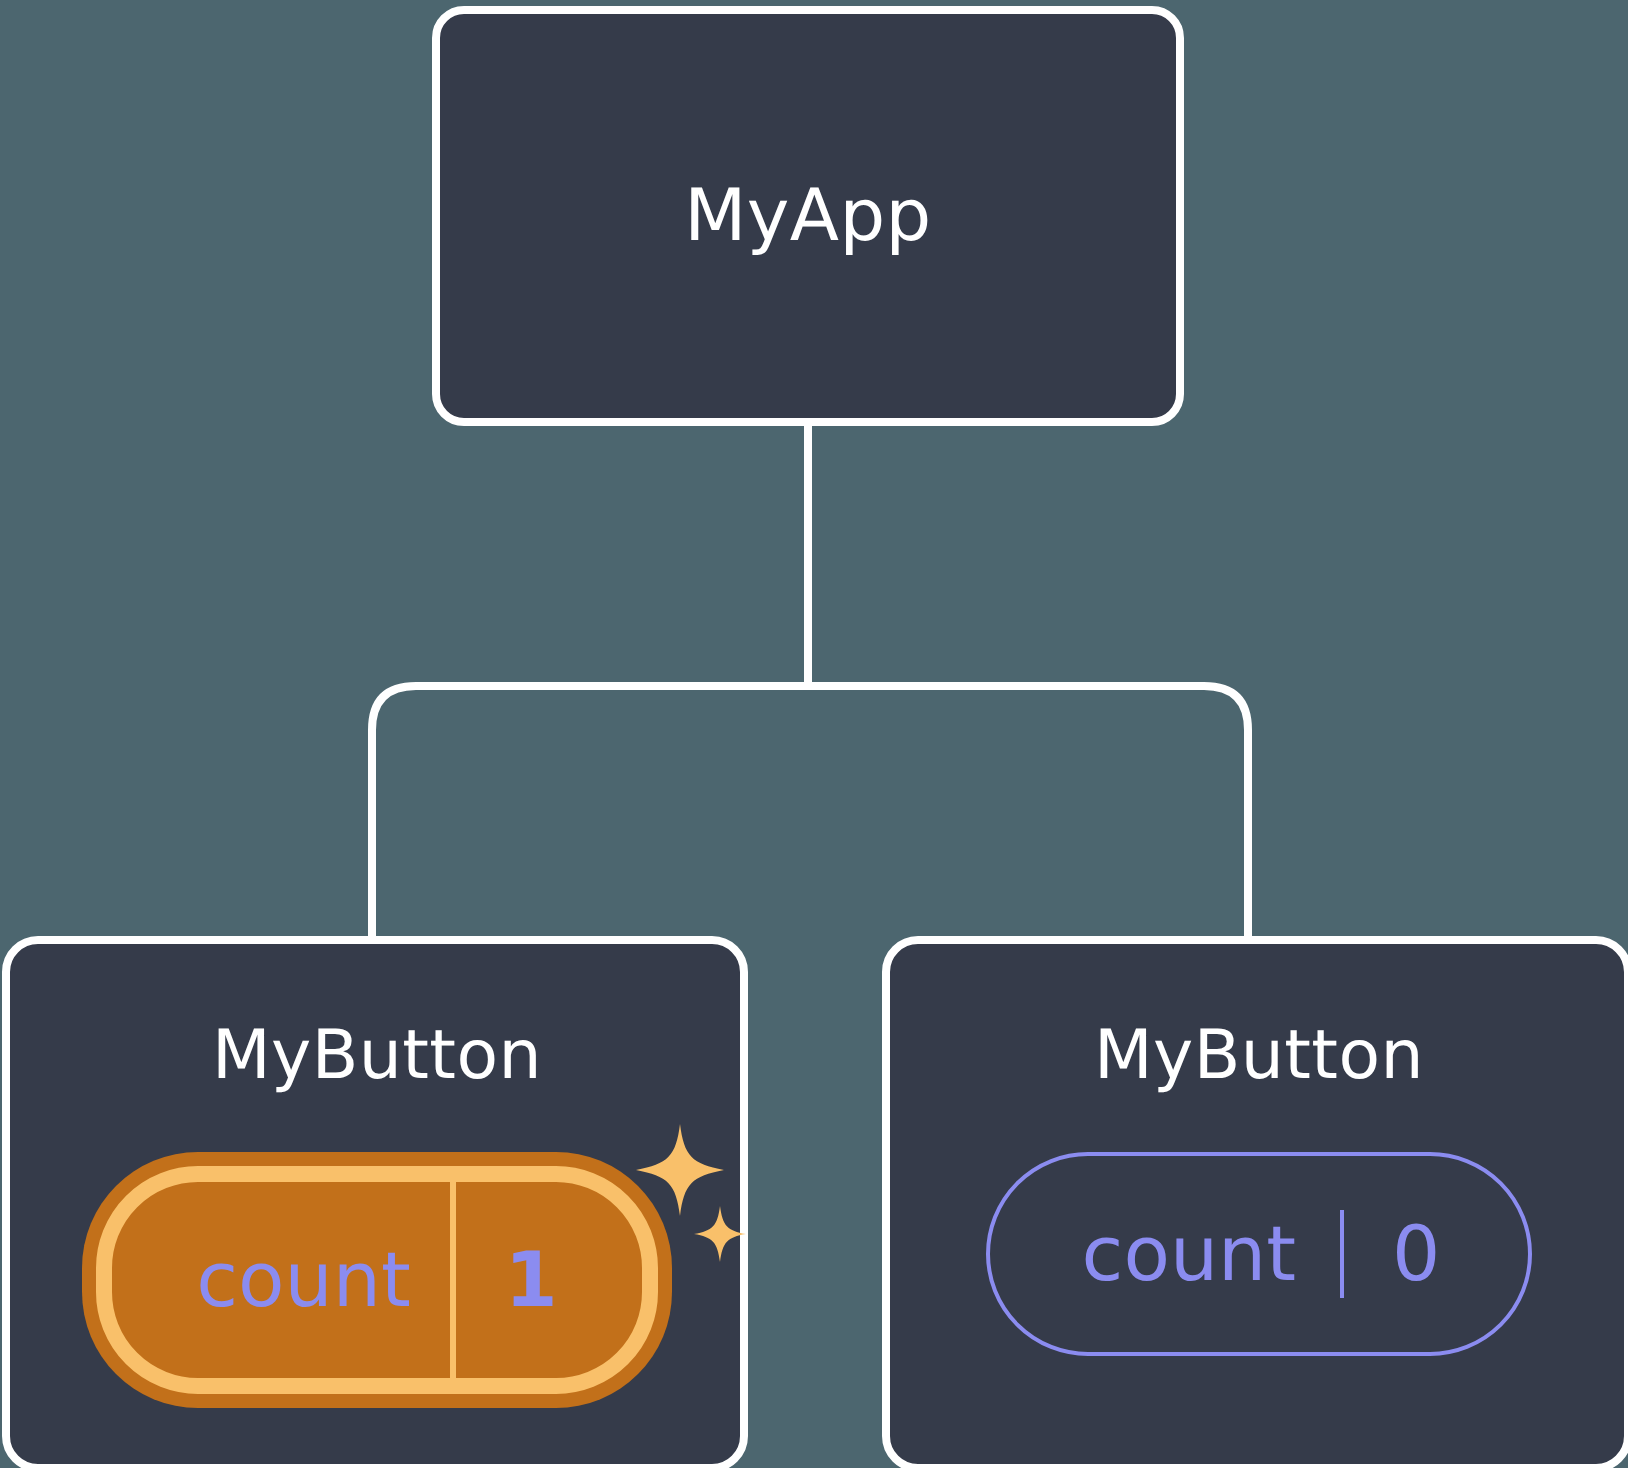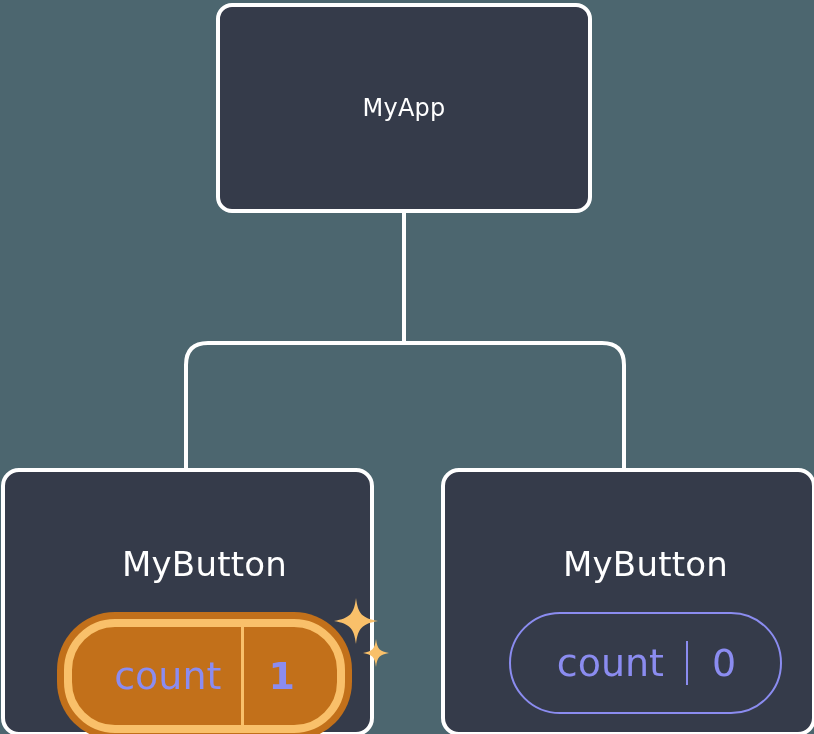--- a/index.html
+++ b/index.html
@@ -55,35 +55,35 @@
   .node-child-right {
     left: 441px;
     top: 468px;
     width: 375px;
     height: 268px;
     border-radius: 18px;
   }
 
   .node-title {
     color: #ffffff;
-    font-size: 24px;
+    font-size: 36px;
     font-weight: 400;
     letter-spacing: 0.2px;
     white-space: nowrap;
   }
   .child-body {
     position: absolute;
-    left: 17px;
+    left: 1px;
     top: 0;
     width: 100%;
     height: 100%;
     display: flex;
     flex-direction: column;
     align-items: center;
-    padding-top: 72px;
+    padding-top: 36px;
     box-sizing: border-box;
   }
   .child-title {
     font-size: 34px;
   }
 
   
   .pill-wrap {
     position: relative;
     margin-top: 28px;

